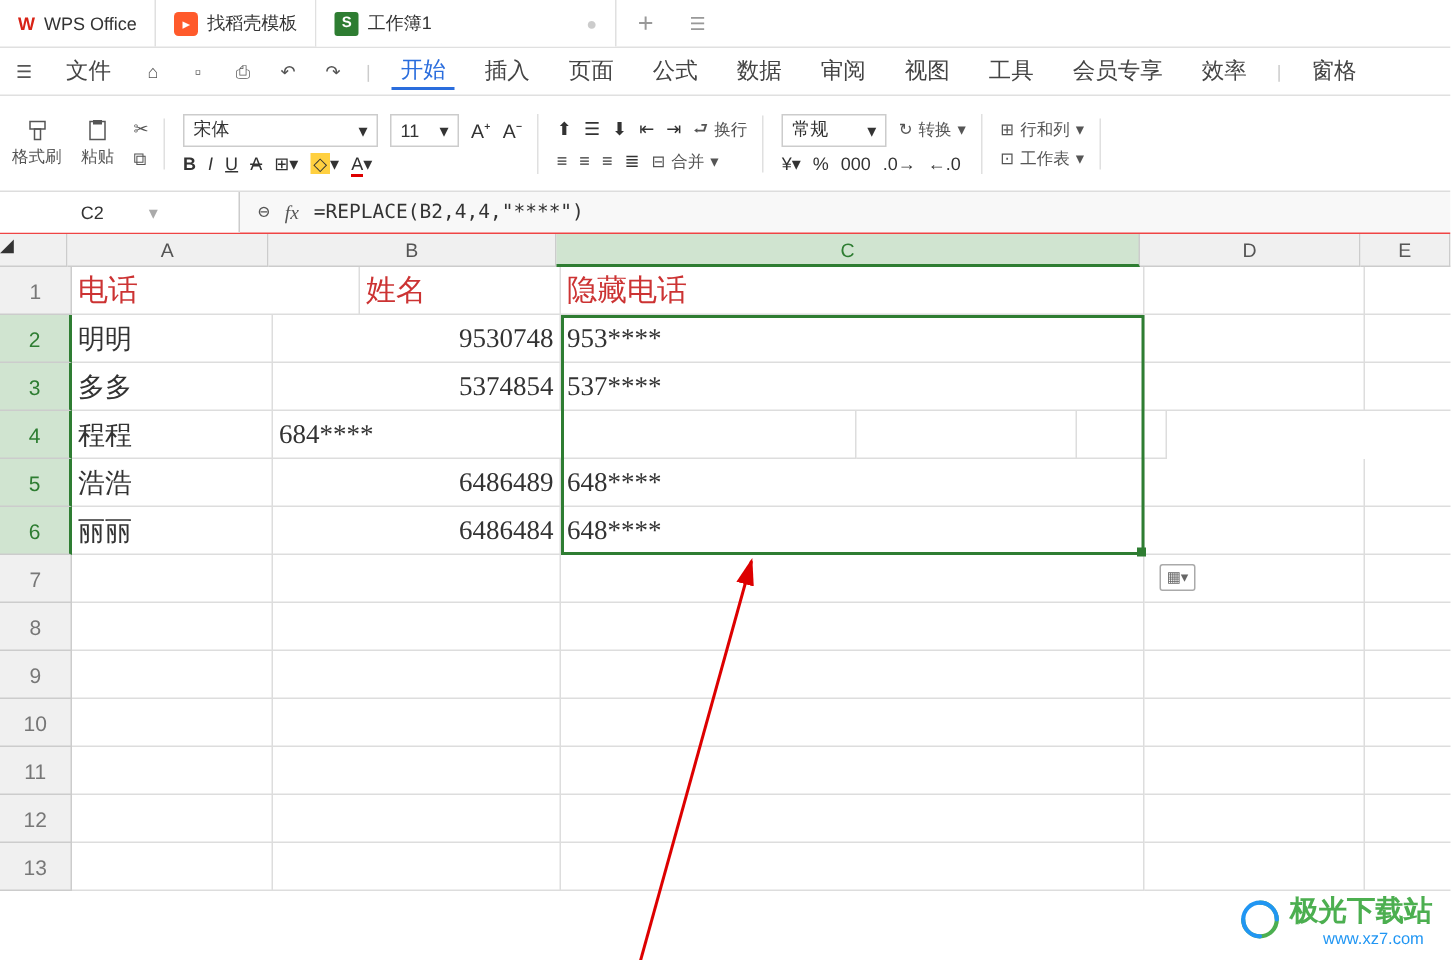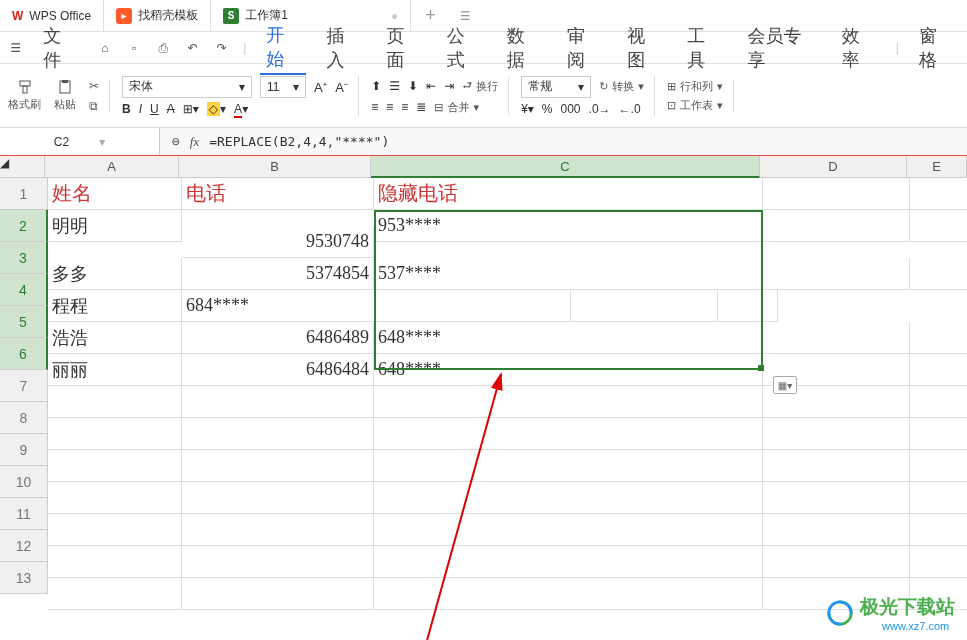--- a/index.html
+++ b/index.html
@@ -5,21 +5,21 @@
     * {margin:0; padding:0; box-sizing:border-box;}
     body {font-family: "Microsoft YaHei", sans-serif; font-size:12px; background:#fff; width:967px; height:640px; overflow:hidden; color:#333;}
     .title-bar {display:flex; align-items:center; height:32px; background:#fff; border-bottom:1px solid #e0e0e0;}
     .app-tab {display:flex; align-items:center; padding:0 12px; height:100%; font-size:12px; gap:6px; border-right:1px solid #e0e0e0;}
     .app-tab.active {background:#fff;}
     .icon-green {color:#2e7d32; background:#2e7d32; color:#fff; width:16px; height:16px; display:inline-flex; align-items:center; justify-content:center; border-radius:2px; font-size:10px; font-weight:bold;}
     .tab-add {padding:0 14px; font-size:18px; color:#999;}
     .tab-list {padding:0 10px; color:#999;}
     .menu-bar {display:flex; align-items:center; height:32px; background:#fff; border-bottom:1px solid #e0e0e0; padding:0 8px; gap:14px;}
     .menu-icon {width:16px; height:16px; display:inline-flex; align-items:center; justify-content:center; color:#555;}
-    .menu-item {font-size:18px; color:#444; padding:2px 6px; cursor:pointer;}
+    .menu-item {font-size:15px; color:#444; padding:2px 6px; cursor:pointer;}
     .menu-item.active {color:#2a6ddd; border-bottom:2px solid #2a6ddd; font-weight:500;}
     .ribbon {display:flex; align-items:center; height:64px; background:#fff; border-bottom:1px solid #ddd; padding:4px 8px; gap:12px; overflow:hidden;}
     .ribbon-group {display:flex; flex-direction:column; gap:4px; border-right:1px solid #e0e0e0; padding-right:10px;}
     .ribbon-row {display:flex; align-items:center; gap:8px;}
     .rb-btn {display:flex; flex-direction:column; align-items:center; gap:2px; font-size:11px; color:#555; min-width:32px;}
     .rb-small {display:flex; align-items:center; gap:4px; font-size:11px; color:#555;}
     .sel {border:1px solid #ccc; background:#fff; padding:1px 6px; font-size:12px; height:22px; display:flex; align-items:center; gap:6px;}
     .formula-bar {display:flex; align-items:center; height:28px; border-bottom:1px solid #ef4444; background:#f8f8f8;}
     .name-box {width:160px; text-align:center; border-right:1px solid #ccc; height:100%; display:flex; align-items:center; justify-content:center; background:#fff;}
     .fx-area {display:flex; align-items:center; gap:10px; padding-left:12px; font-size:13px; color:#555; font-family:"SimSun", monospace;}
@@ -223,29 +223,29 @@
       <div class="handle-btn" id="handle-btn" style="left: 725px; top: 198px;">▦▾</div>
       <svg class="arrow" id="arrow" width="200" height="300" style="left: 338px; top: 186px;">
         <defs>
             <marker id="ah" markerWidth="10" markerHeight="10" refX="8" refY="3" orient="auto">
               <path d="M0,0 L9,3 L0,6 Z" fill="#d00"></path>
             </marker>
           </defs>
         <line x1="40" y1="280" x2="115" y2="10" stroke="#d00" stroke-width="2" marker-end="url(#ah)"></line>
       </svg>
     <div class="row">
+          <div class="cell header-cell" style="width: 192px; height: 32px;">电话</div>
           <div class="cell header-cell" style="width: 134px; height: 32px;">姓名</div>
-          <div class="cell header-cell" style="width: 192px; height: 32px;">电话</div>
           <div class="cell header-cell" style="width: 389px; height: 32px;">隐藏电话</div>
           <div class="cell " style="width: 147px; height: 32px;"></div>
           <div class="cell " style="width: 60px; height: 32px;"></div>
         </div>
         <div class="row">
           <div class="cell " style="width: 134px; height: 32px;">明明</div>
-          <div class="cell text-right" style="width: 192px; height: 32px; margin-top: 16px;">9530748</div>
+          <div class="cell text-right" style="width: 192px; height: 32px;">9530748</div>
           <div class="cell " style="width: 389px; height: 32px;">953****</div>
           <div class="cell " style="width: 147px; height: 32px;"></div>
           <div class="cell " style="width: 60px; height: 32px;"></div>
         </div>
         <div class="row">
           <div class="cell " style="width: 134px; height: 32px;">多多</div>
           <div class="cell text-right" style="width: 192px; height: 32px;">5374854</div>
           <div class="cell " style="width: 389px; height: 32px;">537****</div>
           <div class="cell " style="width: 147px; height: 32px;"></div>
           <div class="cell " style="width: 60px; height: 32px;"></div>

